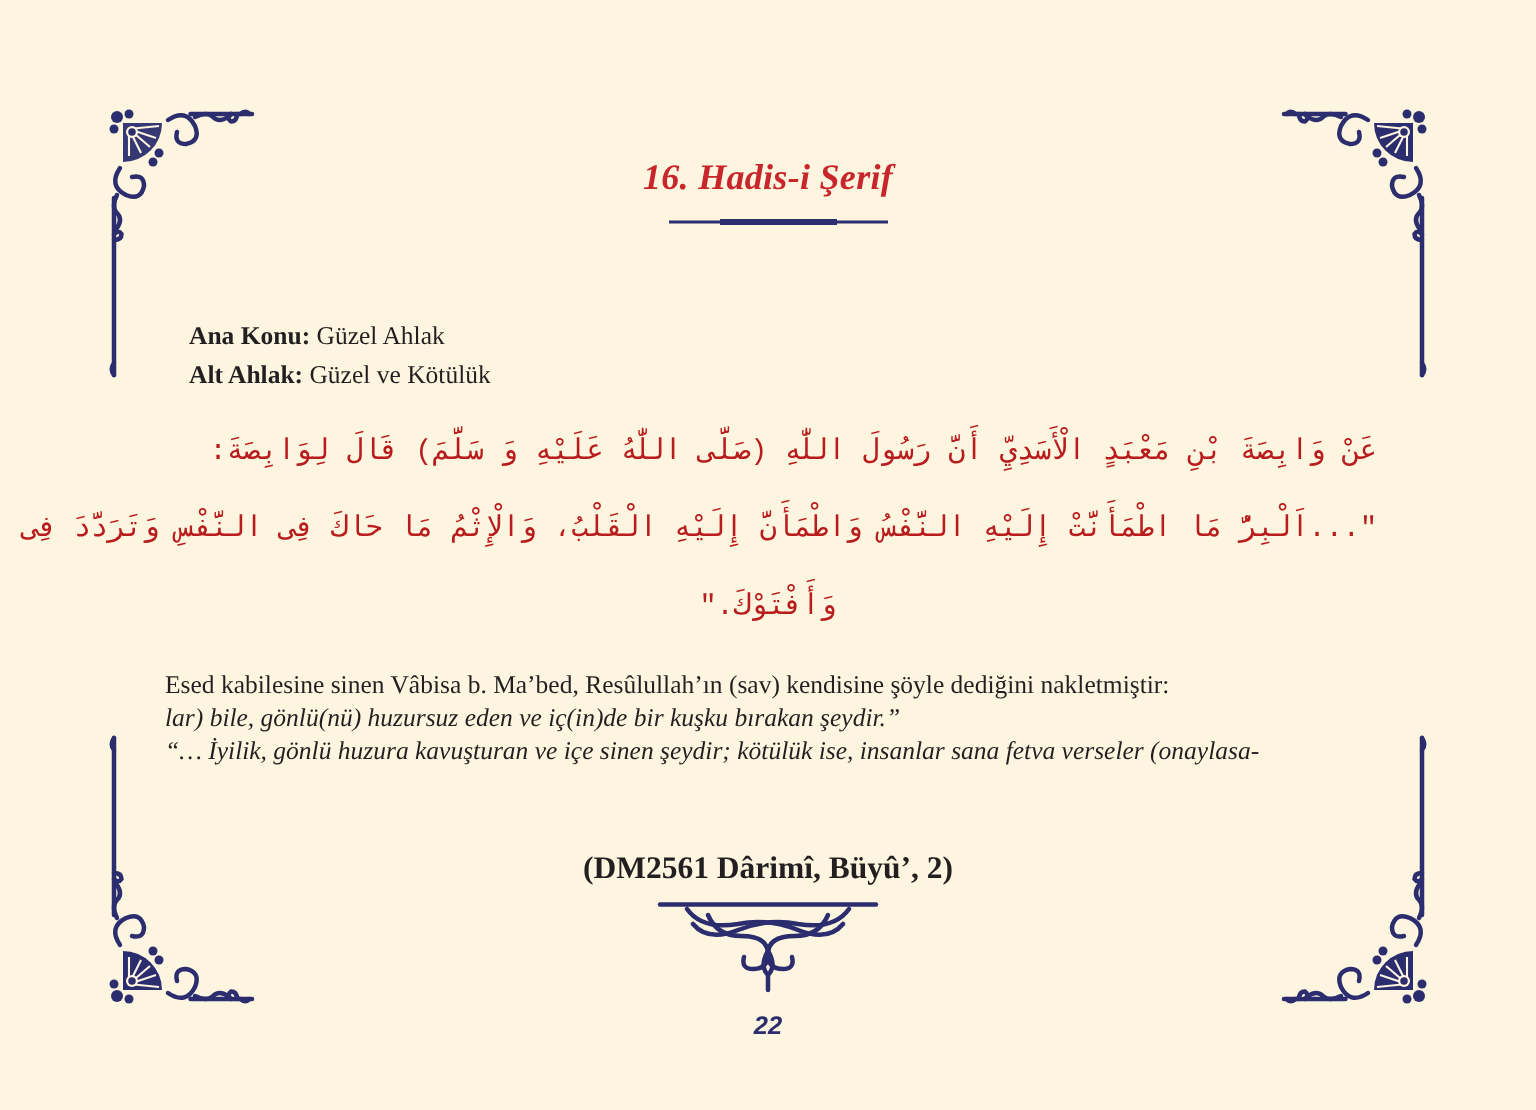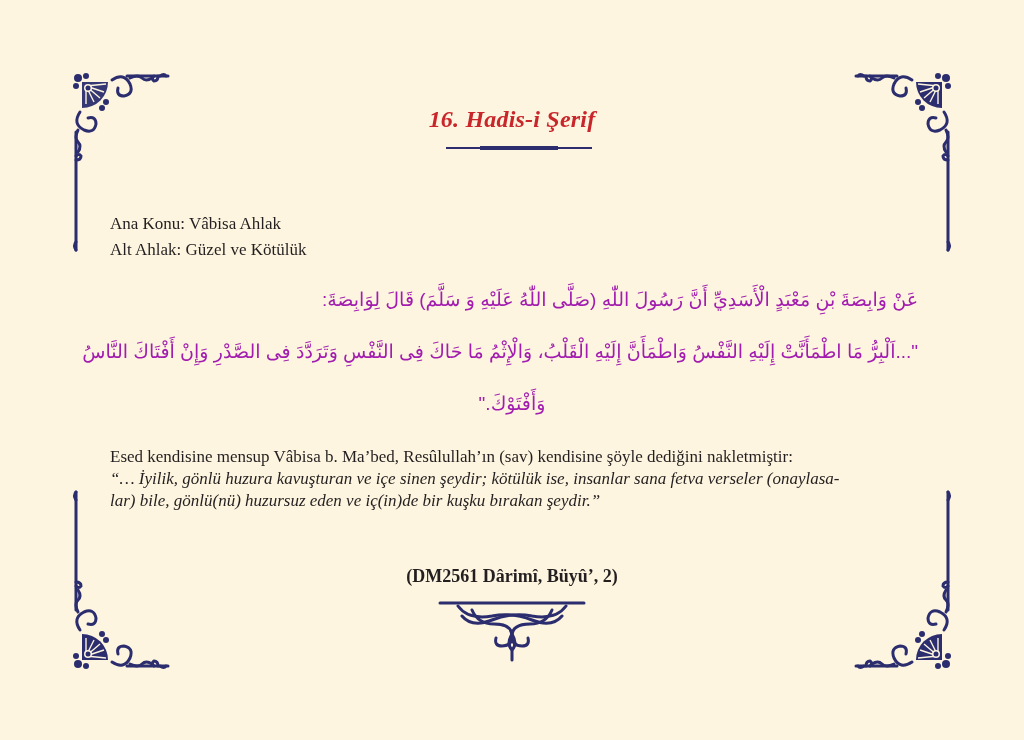--- a/index.html
+++ b/index.html
@@ -62,30 +62,30 @@
       background: #2b2d6e;
     }
 
     .meta {
       position: absolute;
       left: 110px;
       top: 211px;
       font-size: 17px;
       line-height: 26px;
     }
-    .meta .lbl { font-weight: normal; }
+    .meta .lbl { font-weight: bold; margin-left: 16px; }
 
     .arabic {
       position: absolute;
       left: 108px;
       width: 810px;
       direction: rtl;
-      font-family: Liberation Sans, sans-serif;
+      font-family: Liberation Mono, monospace;
       font-size: 19px;
-      color: #a21caf;
+      color: #b91c1c;
       white-space: nowrap;
     }
     .arabic.l1 { top: 288px; text-align: right; }
     .arabic.l2 { top: 340px; text-align: right; }
     .arabic.l3 { top: 392px; text-align: center; width: 1024px; left: 0; }
 
     .translation {
       position: absolute;
       left: 110px;
       top: 446px;
@@ -94,21 +94,21 @@
       line-height: 22px;
     }
     .translation .quote { font-style: italic; }
 
     .source {
       position: absolute;
       left: 0; width: 1024px;
       top: 566px;
       text-align: center;
       font-weight: bold;
-      font-size: 18px;
+      font-size: 21px;
     }
 
     .bottom-ornament {
       position: absolute;
       left: 438px;
       top: 600px;
       width: 148px;
       height: 62px;
     }
     .bottom-ornament svg { width: 100%; height: 100%; display: block; }
@@ -268,46 +268,47 @@
       <circle cx="16" cy="16" r="4" fill="#fdf5df"></circle>
       <circle cx="16" cy="16" r="2.5" fill="#2b2d6e"></circle>
     </svg>
   </div>
 
   <div class="title">16. Hadis-i Şerif</div>
   <div class="title-rule"></div>
 
   <div class="meta">
     <div>
-      <span class="lbl">Ana Konu:</span><span> Vâbisa Ahlak</span>
+      <span class="lbl">Ana Konu:</span><span> Güzel Ahlak</span>
     </div>
     <div>
       <span class="lbl">Alt Ahlak:</span><span> Güzel ve Kötülük</span>
     </div>
   </div>
 
   <div class="arabic l1">عَنْ وَابِصَةَ بْنِ مَعْبَدٍ الْأَسَدِيِّ أَنَّ رَسُولَ اللّٰهِ (صَلَّى اللّٰهُ عَلَيْهِ وَ سَلَّمَ) قَالَ لِوَابِصَةَ:</div>
   <div class="arabic l2">"...اَلْبِرُّ مَا اطْمَأَنَّتْ إِلَيْهِ النَّفْسُ وَاطْمَأَنَّ إِلَيْهِ الْقَلْبُ، وَالْإِثْمُ مَا حَاكَ فِى النَّفْسِ وَتَرَدَّدَ فِى الصَّدْرِ وَإِنْ أَفْتَاكَ النَّاسُ</div>
   <div class="arabic l3">وَأَفْتَوْكَ."</div>
 
   <div class="translation">
-    <div>Esed kendisine mensup Vâbisa b. Ma’bed, Resûlullah’ın (sav) kendisine şöyle dediğini nakletmiştir:</div>
+    <div>Esed kabilesine sinen Vâbisa b. Ma’bed, Resûlullah’ın (sav) kendisine şöyle dediğini nakletmiştir:</div>
+    <div class="quote">lar) bile, gönlü(nü) huzursuz eden ve iç(in)de bir kuşku bırakan şeydir.”</div>
     <div class="quote">“… İyilik, gönlü huzura kavuşturan ve içe sinen şeydir; kötülük ise, insanlar sana fetva verseler (onaylasa-</div>
-    <div class="quote">lar) bile, gönlü(nü) huzursuz eden ve iç(in)de bir kuşku bırakan şeydir.”</div>
   </div>
 
   <div class="source">(DM2561 Dârimî, Büyû’, 2)</div>
 
   <div class="bottom-ornament">
     <svg viewBox="0 0 148 62">
       <g fill="none" stroke="#2b2d6e" stroke-width="3" stroke-linecap="round">
         <path d="M2 3 L146 3"></path>
         <path d="M20 6 q10 14 34 10 q20 -4 40 4 q20 8 30 -4"></path>
         <path d="M128 6 q-10 14 -34 10 q-20 -4 -40 4 q-20 8 -30 -4"></path>
         <path d="M34 10 q6 14 22 14 q18 0 18 12 q0 10 -10 10 q-8 0 -6 -8"></path>
         <path d="M114 10 q-6 14 -22 14 q-18 0 -18 12 q0 10 10 10 q8 0 6 -8"></path>
         <path d="M74 34 q-6 10 0 16 q6 -6 0 -16"></path>
         <path d="M74 50 L74 60"></path>
       </g>
     </svg>
   </div>
 
+  <div class="page-number">22</div>
 </div>
 
 </body></html>

